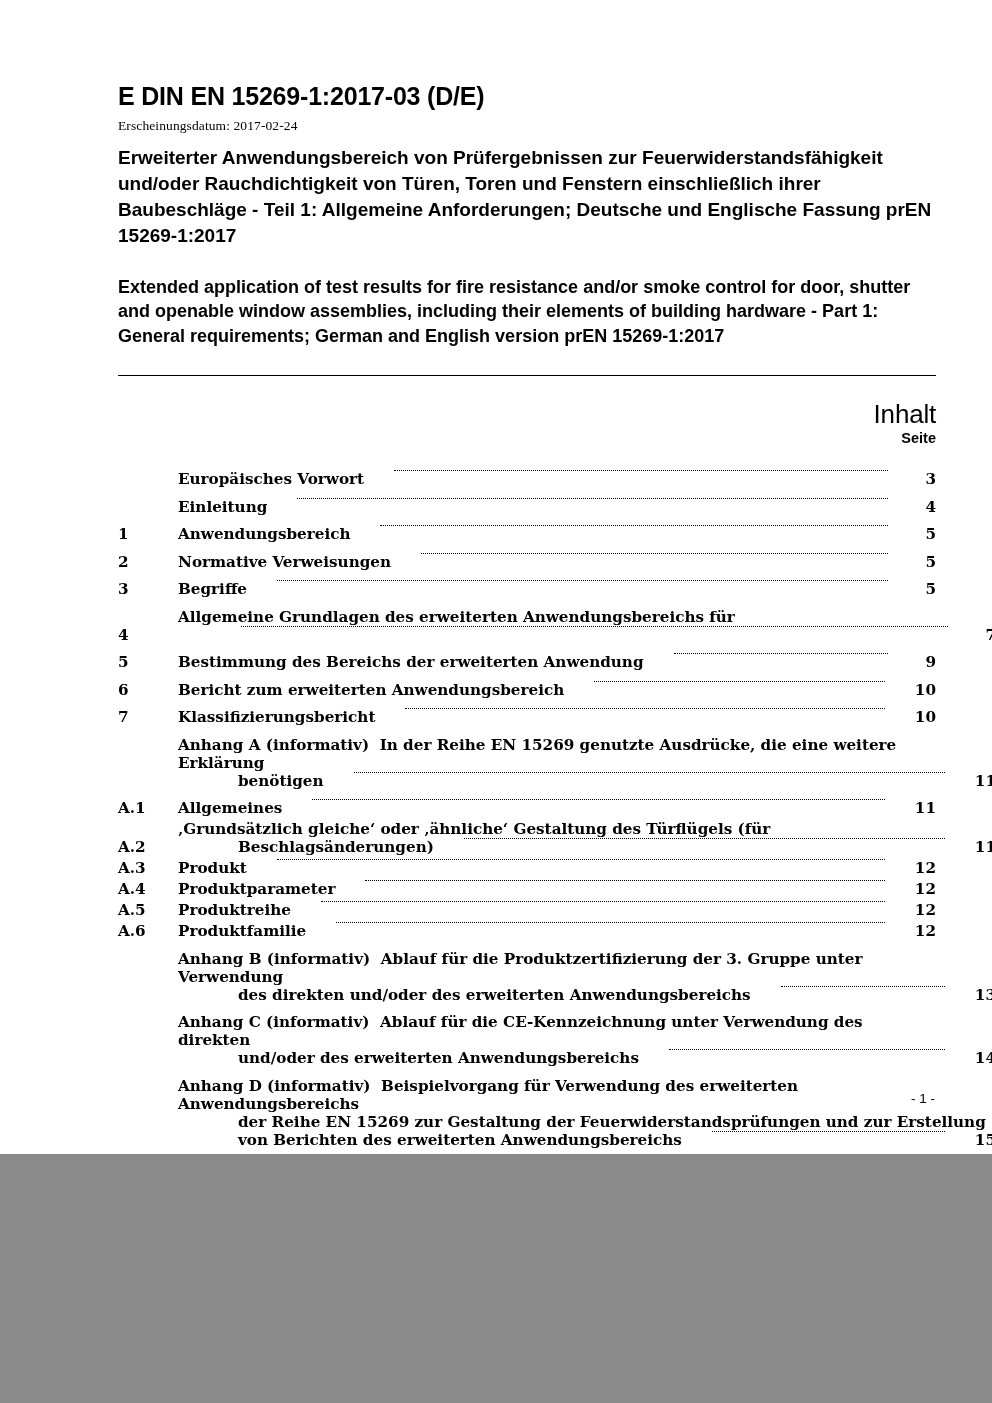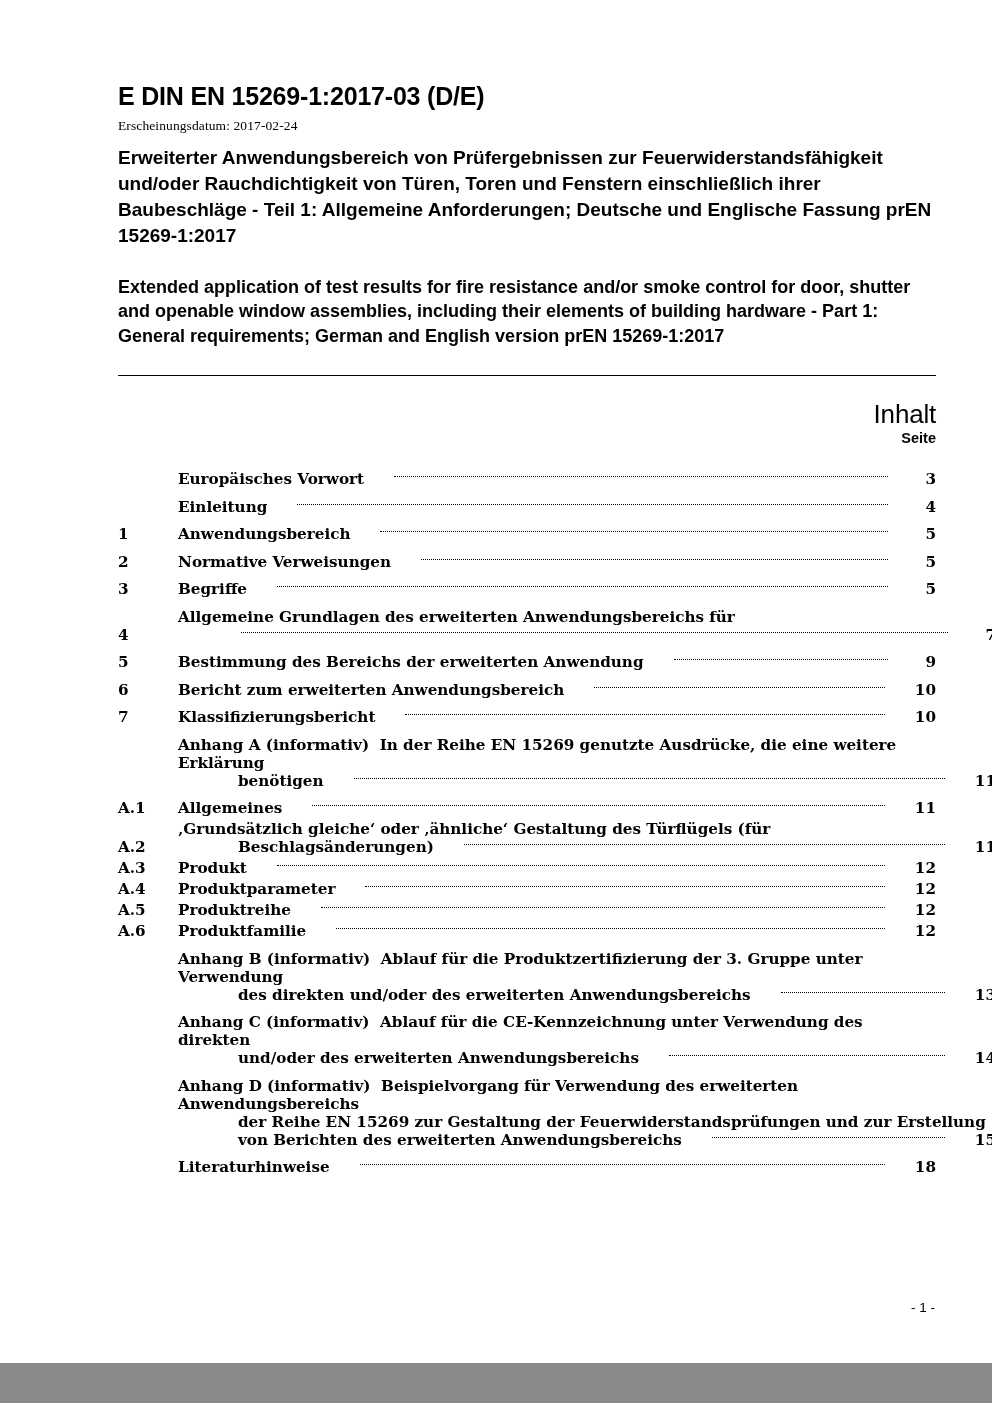--- a/index.html
+++ b/index.html
@@ -2,21 +2,21 @@
 <html><head>
 <meta charset="utf-8">
 <style>
   html, body {
     margin: 0;
     padding: 0;
     background: #8a8a8a;
   }
   .page {
     width: 992px;
-    height: 1363px;
+    height: 1154px;
     background: #ffffff;
     margin: 0 auto;
     position: relative;
     box-sizing: border-box;
     font-family: "Liberation Serif", serif;
     color: #000;
     overflow: hidden;
   }
   .content {
     position: absolute;
@@ -90,21 +90,21 @@
     width: 60px;
     flex: 0 0 60px;
   }
   .toc-text-wrap {
     flex: 1 1 auto;
     min-width: 0;
     display: block;
   }
   .toc-line {
     display: flex;
-    align-items: center;
+    align-items: flex-start;
     width: 100%;
     gap: 27px;
   }
   .toc-label {
     white-space: pre-wrap;
   }
   .dots {
     flex: 1 1 auto;
     border-bottom: 1.7px dotted #000;
     margin: 0 1px 5px 3px;

